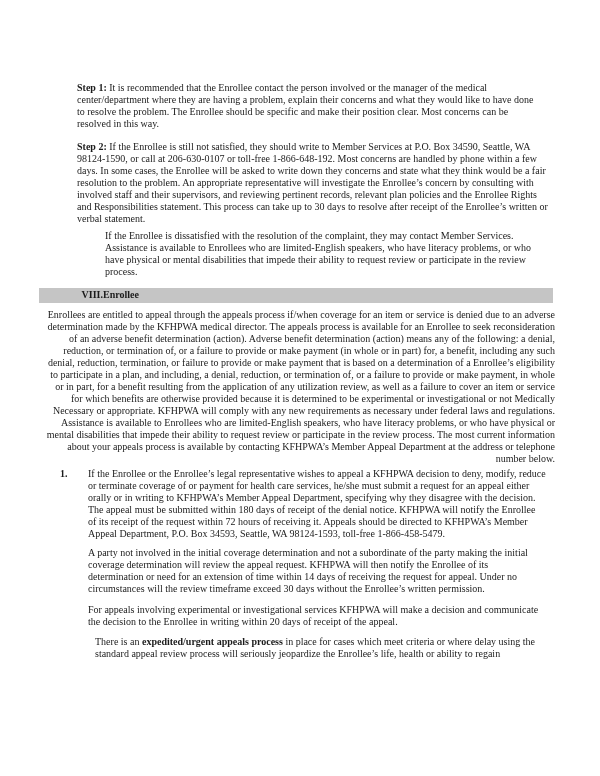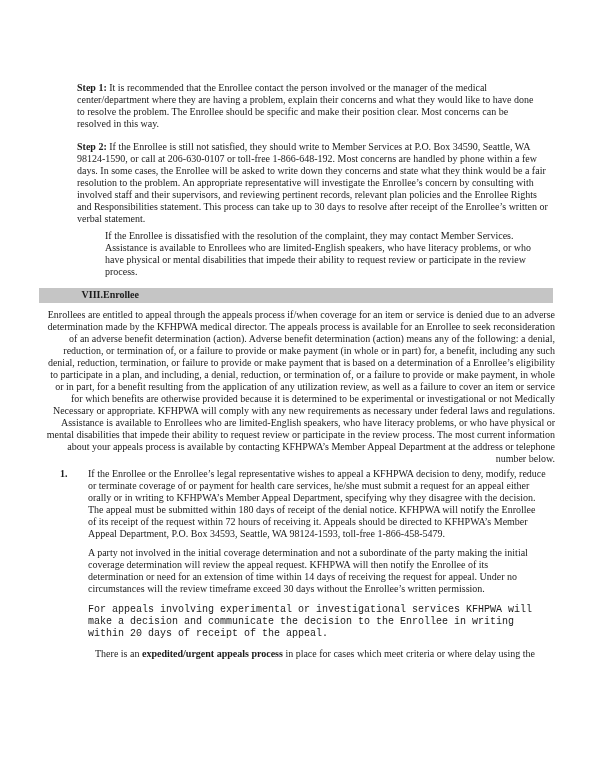--- a/index.html
+++ b/index.html
@@ -51,21 +51,21 @@
   }
   .numbered-item .num-col {
     width: 28px;
     flex: 0 0 28px;
     font-weight: bold;
   }
   .numbered-item .body-col { flex: 1; }
   .item-title { font-weight: bold; }
   .body-col .p1 { margin: 0 0 7px 0; font-family: Liberation Serif, serif; }
   .body-col .p2 { margin: 0 0 9px 0; }
-  .body-col .p3 { margin: 0 0 8px 0; font-family: Liberation Mono, monospace; }
+  .body-col .p3 { margin: 0 0 8px 0; }
   .body-col .p4 { margin: 7px; }
 
   .footer {
     position: absolute;
     top: 732px;
     left: 60px;
     right: 71px;
     display: flex;
     justify-content: space-between;
   }

